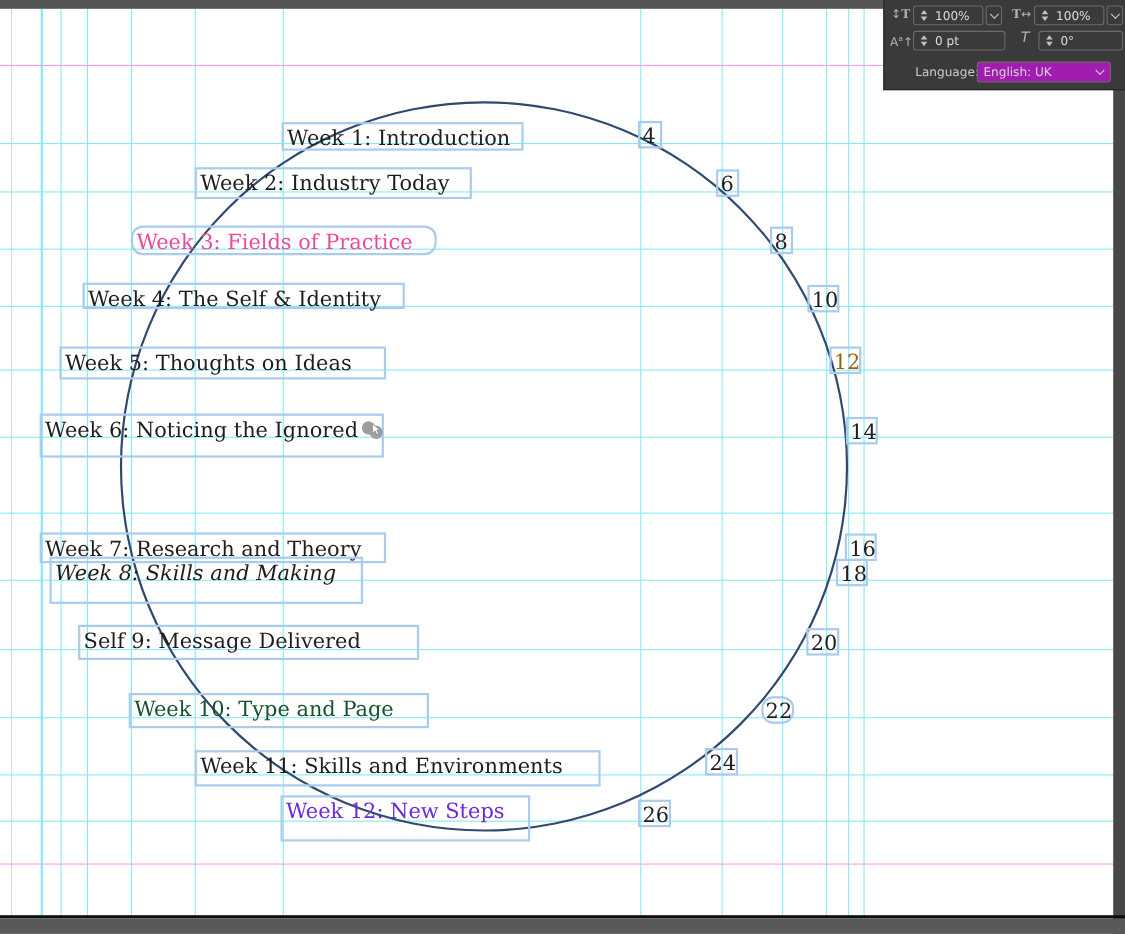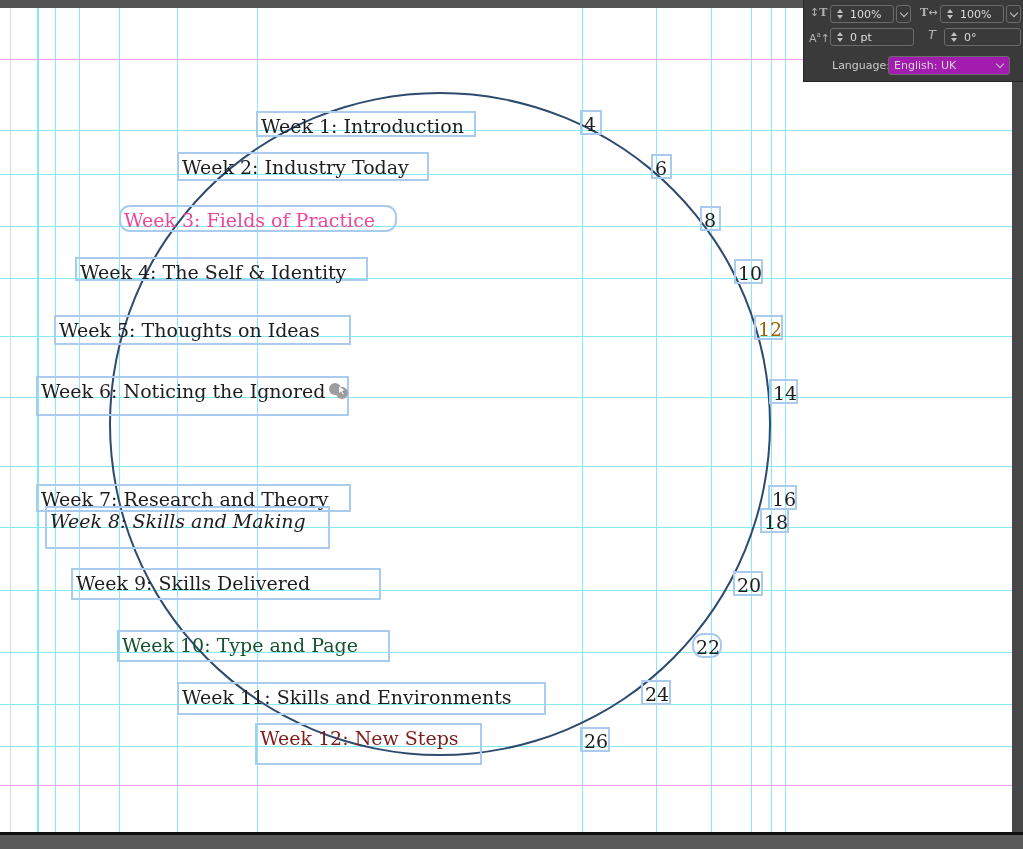--- a/index.html
+++ b/index.html
@@ -97,24 +97,24 @@
       <div class="guide-h" style="top: 785px; background: rgb(255, 155, 240);"></div>
       <div class="circle" style="left: 109px; top: 92px; width: 662px; height: 664px; border: 2px solid rgb(46, 74, 110);"></div>
       <div class="tframe" style="left: 256px; top: 111px; width: 220px; height: 26px; border-color: rgb(169, 203, 238); color: rgb(29, 29, 29);">Week 1: Introduction</div>
       <div class="tframe" style="left: 177px; top: 152px; width: 252px; height: 29px; border-color: rgb(169, 203, 238); color: rgb(29, 29, 29);">Week 2: Industry Today</div>
       <div class="tframe" style="left: 119px; top: 205px; width: 278px; height: 27px; border-color: rgb(169, 203, 238); color: #ec4899; border-radius: 11px;">Week 3: Fields of Practice</div>
       <div class="tframe" style="left: 75px; top: 257px; width: 293px; height: 24px; border-color: rgb(169, 203, 238); color: rgb(29, 29, 29);">Week 4: The Self &amp; Identity</div>
       <div class="tframe" style="left: 54px; top: 315px; width: 297px; height: 30px; border-color: rgb(169, 203, 238); color: rgb(29, 29, 29);">Week 5: Thoughts on Ideas</div>
       <div class="tframe" style="left: 36px; top: 376px; width: 313px; height: 40px; border-color: rgb(169, 203, 238); color: rgb(29, 29, 29);">Week 6: Noticing the Ignored</div>
       <div class="tframe" style="left: 36px; top: 444px; width: 315px; height: 28px; border-color: rgb(169, 203, 238); color: rgb(29, 29, 29); margin-top: 40px;">Week 7: Research and Theory</div>
       <div class="tframe" style="left: 45px; top: 506px; width: 285px; height: 43px; border-color: rgb(169, 203, 238); color: rgb(29, 29, 29); font-style: italic;">Week 8: Skills and Making</div>
-      <div class="tframe" style="left: 71px; top: 568px; width: 310px; height: 32px; border-color: rgb(169, 203, 238); color: rgb(29, 29, 29);">Week 9: Skills Delivered</div>
+      <div class="tframe" style="left: 71px; top: 568px; width: 310px; height: 32px; border-color: rgb(169, 203, 238); color: rgb(29, 29, 29);">Self 9: Message Delivered</div>
       <div class="tframe" style="left: 117px; top: 630px; width: 273px; height: 32px; border-color: rgb(169, 203, 238); color: #14532d;">Week 10: Type and Page</div>
       <div class="tframe" style="left: 177px; top: 682px; width: 369px; height: 33px; border-color: rgb(169, 203, 238); color: rgb(29, 29, 29);">Week 11: Skills and Environments</div>
-      <div class="tframe" style="left: 255px; top: 723px; width: 227px; height: 42px; border-color: rgb(169, 203, 238); color: #7f1d1d;">Week 12: New Steps</div>
+      <div class="tframe" style="left: 255px; top: 723px; width: 227px; height: 42px; border-color: rgb(169, 203, 238); color: #6d28d9;">Week 12: New Steps</div>
       <div class="tframe nframe" style="left: 580px; top: 110px; width: 22px; height: 25px; border-color: rgb(169, 203, 238); color: rgb(29, 29, 29);">4</div>
       <div class="tframe nframe" style="left: 651px; top: 154px; width: 21px; height: 25px; border-color: rgb(169, 203, 238); color: rgb(29, 29, 29);">6</div>
       <div class="tframe nframe" style="left: 700px; top: 206px; width: 21px; height: 25px; border-color: rgb(169, 203, 238); color: rgb(29, 29, 29);">8</div>
       <div class="tframe nframe" style="left: 734px; top: 259px; width: 29px; height: 25px; border-color: rgb(169, 203, 238); color: rgb(29, 29, 29);">10</div>
       <div class="tframe nframe" style="left: 754px; top: 315px; width: 29px; height: 25px; border-color: rgb(169, 203, 238); color: #a16207;">12</div>
       <div class="tframe nframe" style="left: 769px; top: 379px; width: 29px; height: 25px; border-color: rgb(169, 203, 238); color: rgb(29, 29, 29);">14</div>
       <div class="tframe nframe" style="left: 768px; top: 447px; width: 29px; height: 25px; border-color: rgb(169, 203, 238); color: rgb(29, 29, 29); margin-top: 38px;">16</div>
       <div class="tframe nframe" style="left: 760px; top: 508px; width: 29px; height: 25px; border-color: rgb(169, 203, 238); color: rgb(29, 29, 29);">18</div>
       <div class="tframe nframe" style="left: 733px; top: 571px; width: 30px; height: 25px; border-color: rgb(169, 203, 238); color: rgb(29, 29, 29);">20</div>
       <div class="tframe nframe" style="left: 692px; top: 633px; width: 30px; height: 25px; border-color: rgb(169, 203, 238); color: rgb(29, 29, 29); border-radius: 11px;">22</div>

